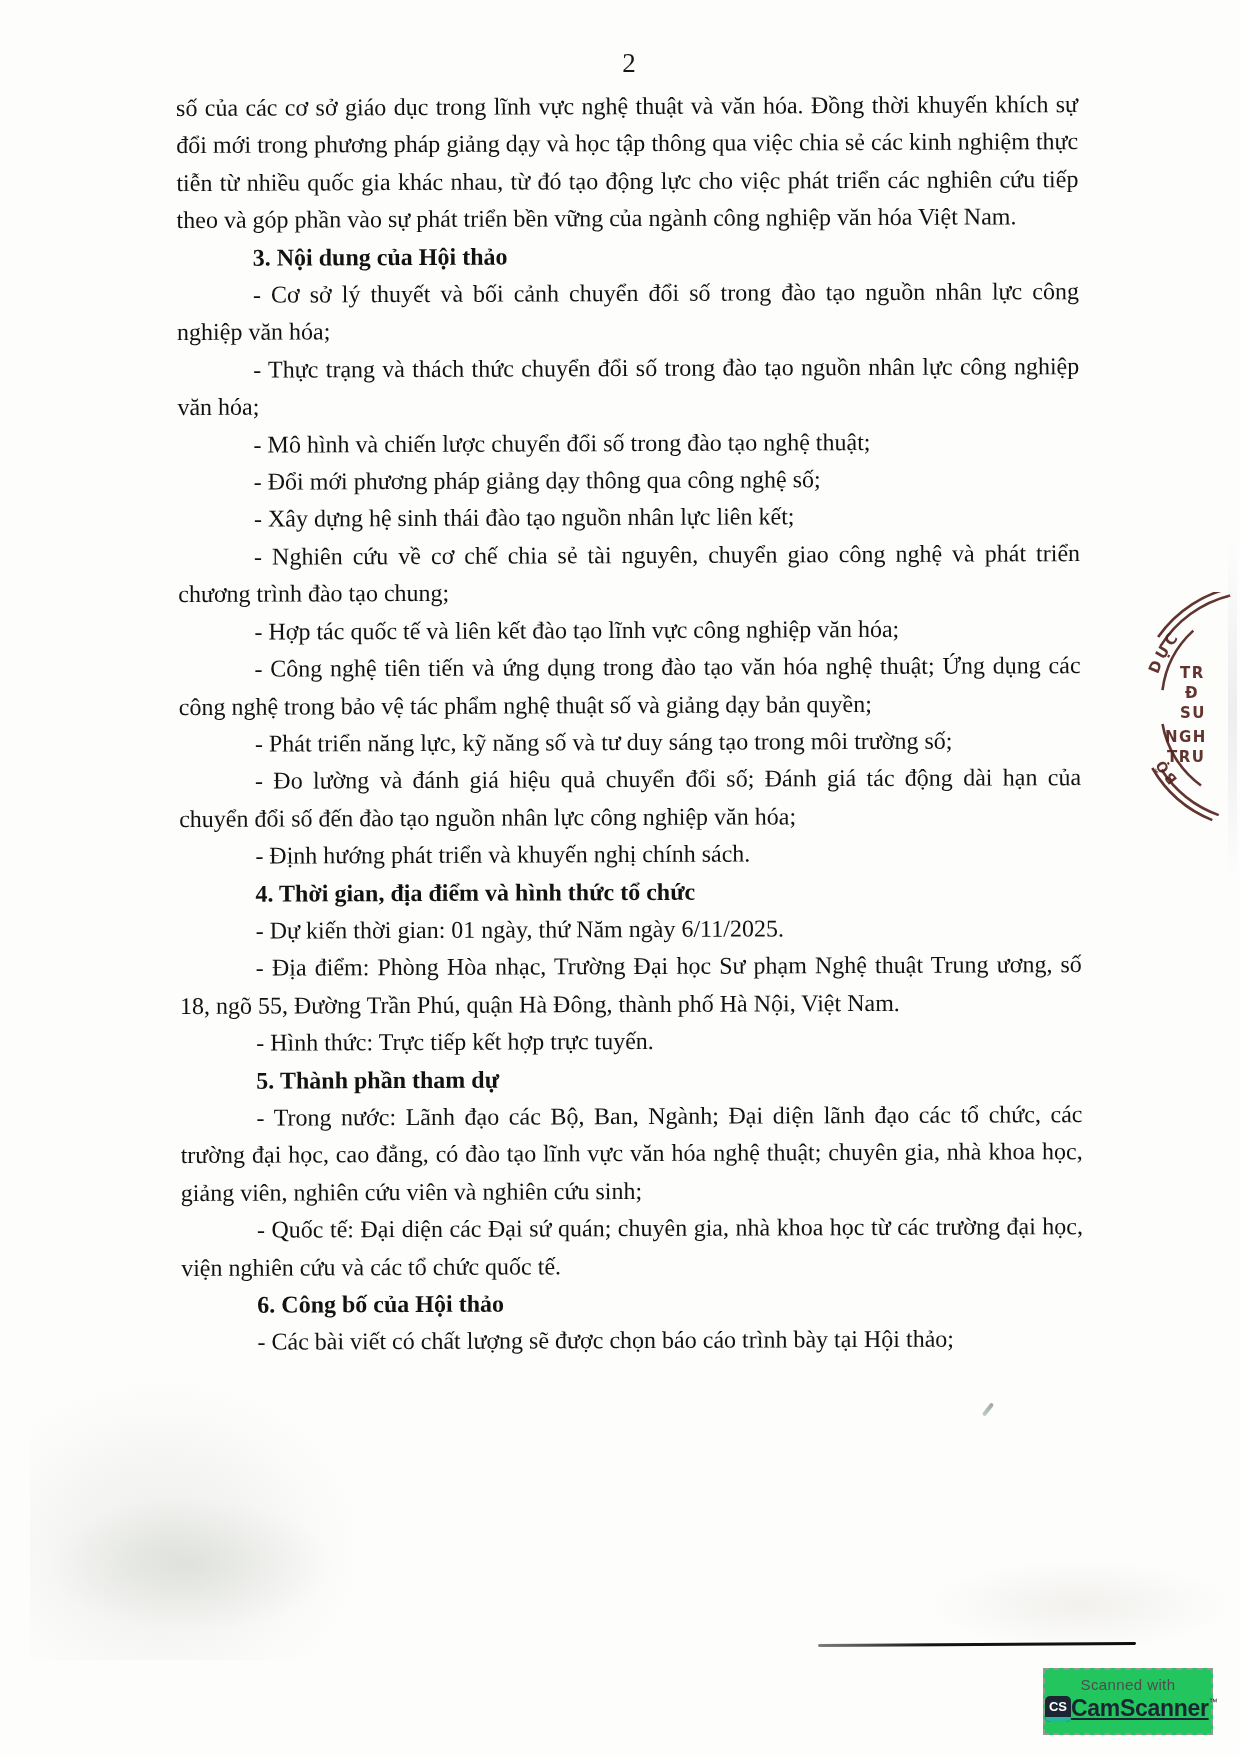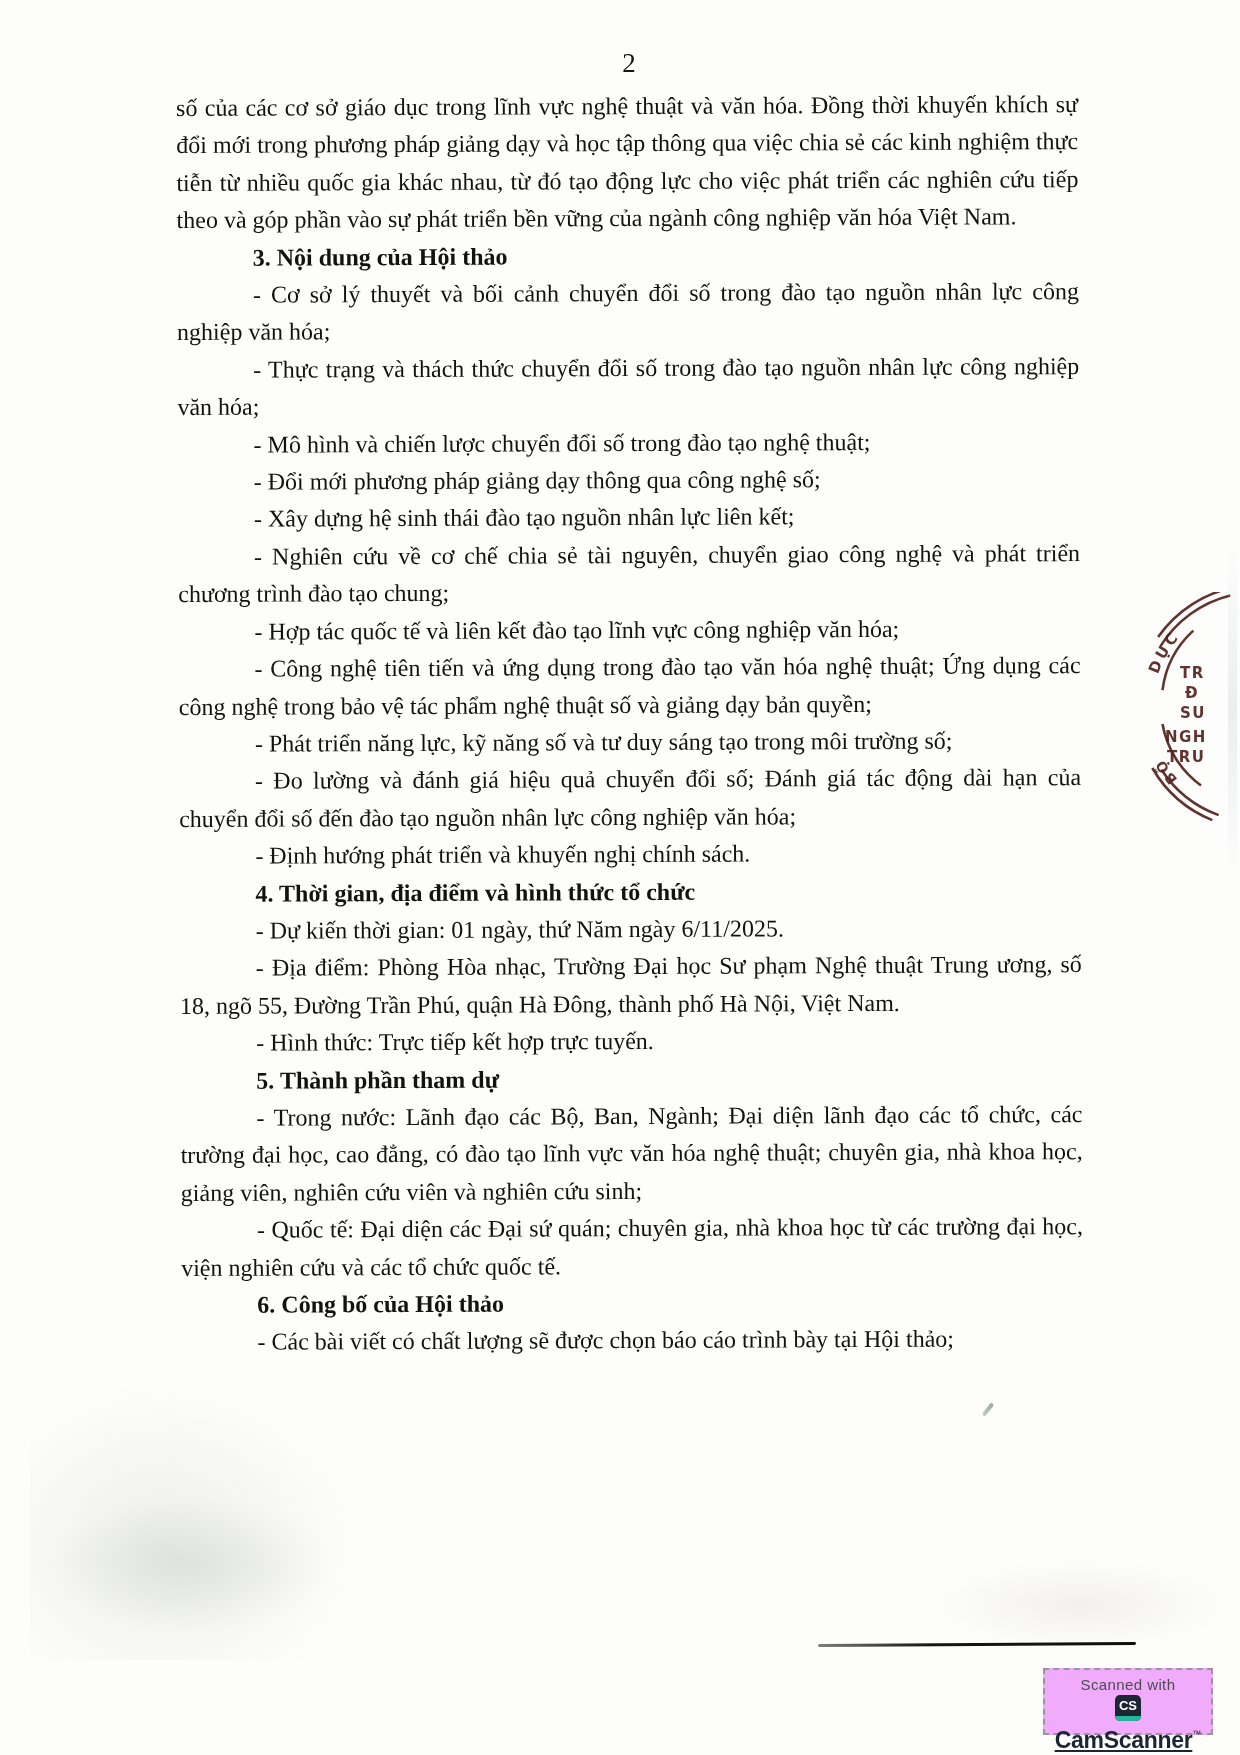--- a/index.html
+++ b/index.html
@@ -44,27 +44,27 @@
   .noise-b{position:absolute;left:50px;top:1500px;width:280px;height:130px;
     background:radial-gradient(ellipse,rgba(165,172,160,.22),rgba(165,172,160,0) 72%);}
   .noise-c{position:absolute;left:930px;top:1560px;width:300px;height:90px;
     background:radial-gradient(ellipse,rgba(188,184,172,.18),rgba(188,184,172,0) 70%);}
   .edge-streak{position:absolute;left:1228px;top:540px;width:9px;height:340px;
     background:linear-gradient(180deg,rgba(195,202,210,0),rgba(195,202,210,.30),rgba(195,202,210,0));}
 
   
   .badge{
     position:absolute;left:1043px;top:1668px;width:170px;height:67px;
-    box-sizing:border-box;background:#f0abfc;
+    box-sizing:border-box;background:#22c55e;
     border:2px dashed #979797;
     text-align:center;
     font-family:"Liberation Sans","DejaVu Sans",sans-serif;
   }
   .badge .sw{margin-top:6px;font-size:15px;color:#4d4d4d;letter-spacing:.4px;}
-  .badge .row{display:flex;align-items:center;justify-content:center;gap:6px;margin-top:2px;flex-direction:column;}
+  .badge .row{display:flex;align-items:center;margin-top:2px;}
   .cs-logo{
     width:26px;height:26px;border-radius:5px;background:#1c2633;position:relative;
     color:#ffffff;font-weight:bold;font-size:13px;line-height:22px;flex:0 0 auto;
   }
   .cs-logo::after{
     content:"";position:absolute;left:0;right:0;bottom:0;height:5px;
     background:#25b69c;border-radius:0 0 5px 5px;
   }
   .cs-logo span{position:relative;z-index:1;}
   .brand{font-size:23px;font-weight:700;color:#1c2633;letter-spacing:-.3px;text-decoration:underline;}

